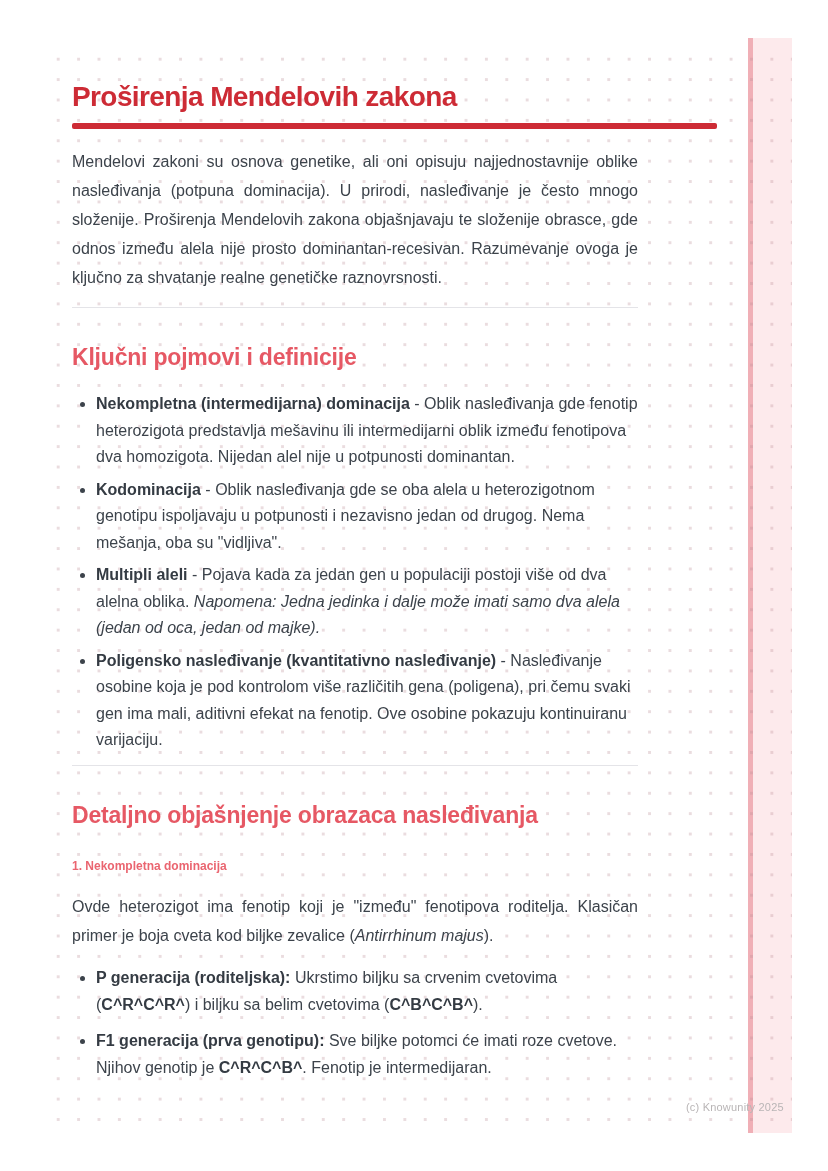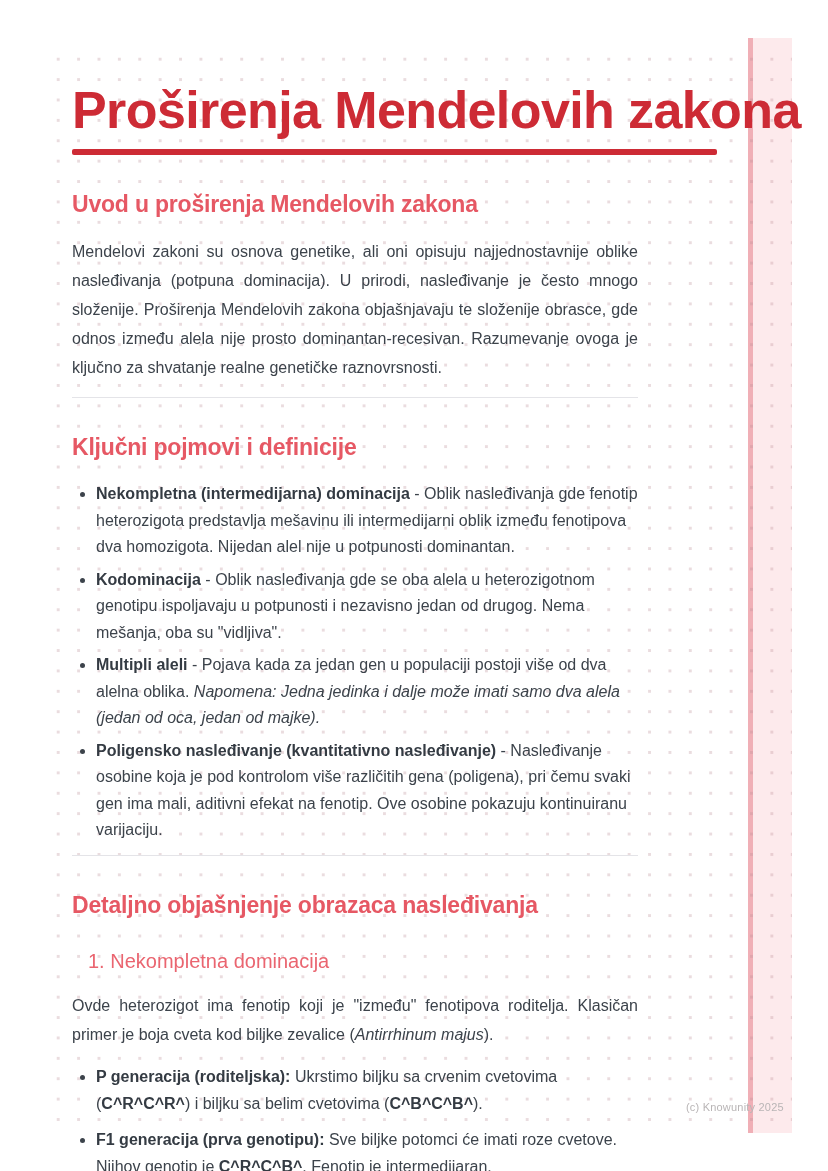--- a/index.html
+++ b/index.html
@@ -14,29 +14,29 @@
     background-size: 20.4px 20.4px; background-position: 4px 5px;
     pointer-events:none; z-index:2;
   }
   
   .stripe {
     position:absolute; left:748px; top:38px; width:39px; height:1095px;
     background:#fdeaec; border-left:5px solid #f0afb6; z-index:1;
   }
   .content { position:absolute; left:72px; top:0; width:645px; z-index:3; }
   h1.doc-title {
-    margin:82px 0 0; font-size:52px; line-height:1.1; font-weight:bold;
+    margin:82px 0 0; font-size:28px; line-height:1.1; font-weight:bold;
     color:#cd2b35; letter-spacing:-0.6px; white-space:nowrap;
   }
   .title-rule { margin-top:10px; width:645px; height:6px; background:#cd2b35; border-radius:2px; }
   h2.sec {
     margin:36px 0 0; font-size:23px; line-height:1.2; font-weight:bold;
     color:#e65864; letter-spacing:-0.2px;
   }
-  h3.subsec { margin:30px 16px 0; font-size:20px; line-height:1.2; font-weight:normal; color:#ea6570; }
+  h3.subsec { margin:30px 0 0; font-size:12px; line-height:1.2; font-weight:bold; color:#ea6570; }
   p.body {
     width:566px; margin:18px 0 0; font-size:16px; line-height:29px;
     color:#3c434b; text-align:justify;
   }
   hr.divider { width:566px; margin:15px 0 0; border:0; border-top:1px solid #e4e4e8; }
   hr.divider2 { width:566px; margin:11px 0 0; border:0; border-top:1px solid #e4e4e8; }
   ul.terms { margin:20px 0 8px; padding:0 0 0 24px; width:542px; }
   ul.terms li { font-size:16px; line-height:26.5px; color:#3c434b; margin:0 0 6px 0; }
   ul.gen { margin:14px 0 0; padding:0 0 0 24px; width:542px; }
   ul.gen li { font-size:16px; line-height:27px; color:#3c434b; margin:9px 0 8px 0; }
@@ -52,21 +52,20 @@
 
 <div class="page">
   <div class="stripe"></div>
   <div class="dots"></div>
 
   <div class="content">
 
     <h1 class="doc-title">Proširenja Mendelovih zakona</h1>
     <div class="title-rule"></div>
 
-    <h2 class="sec">Uvod u proširenja Mendelovih zakona</h2>
     <p class="body">Mendelovi zakoni su osnova genetike, ali oni opisuju najjednostavnije oblike nasleđivanja (potpuna dominacija). U prirodi, nasleđivanje je često mnogo složenije. Proširenja Mendelovih zakona objašnjavaju te složenije obrasce, gde odnos između alela nije prosto dominantan-recesivan. Razumevanje ovoga je ključno za shvatanje realne genetičke raznovrsnosti.</p>
 
     <hr class="divider">
 
     <h2 class="sec">Ključni pojmovi i definicije</h2>
 
     <ul class="terms">
       <li>
         <span class="b">Nekompletna (intermedijarna) dominacija</span><span> - Oblik nasleđivanja gde fenotip heterozigota predstavlja mešavinu ili intermedijarni oblik između fenotipova dva homozigota. Nijedan alel nije u potpunosti dominantan.</span><span class="i"></span>
       </li>

